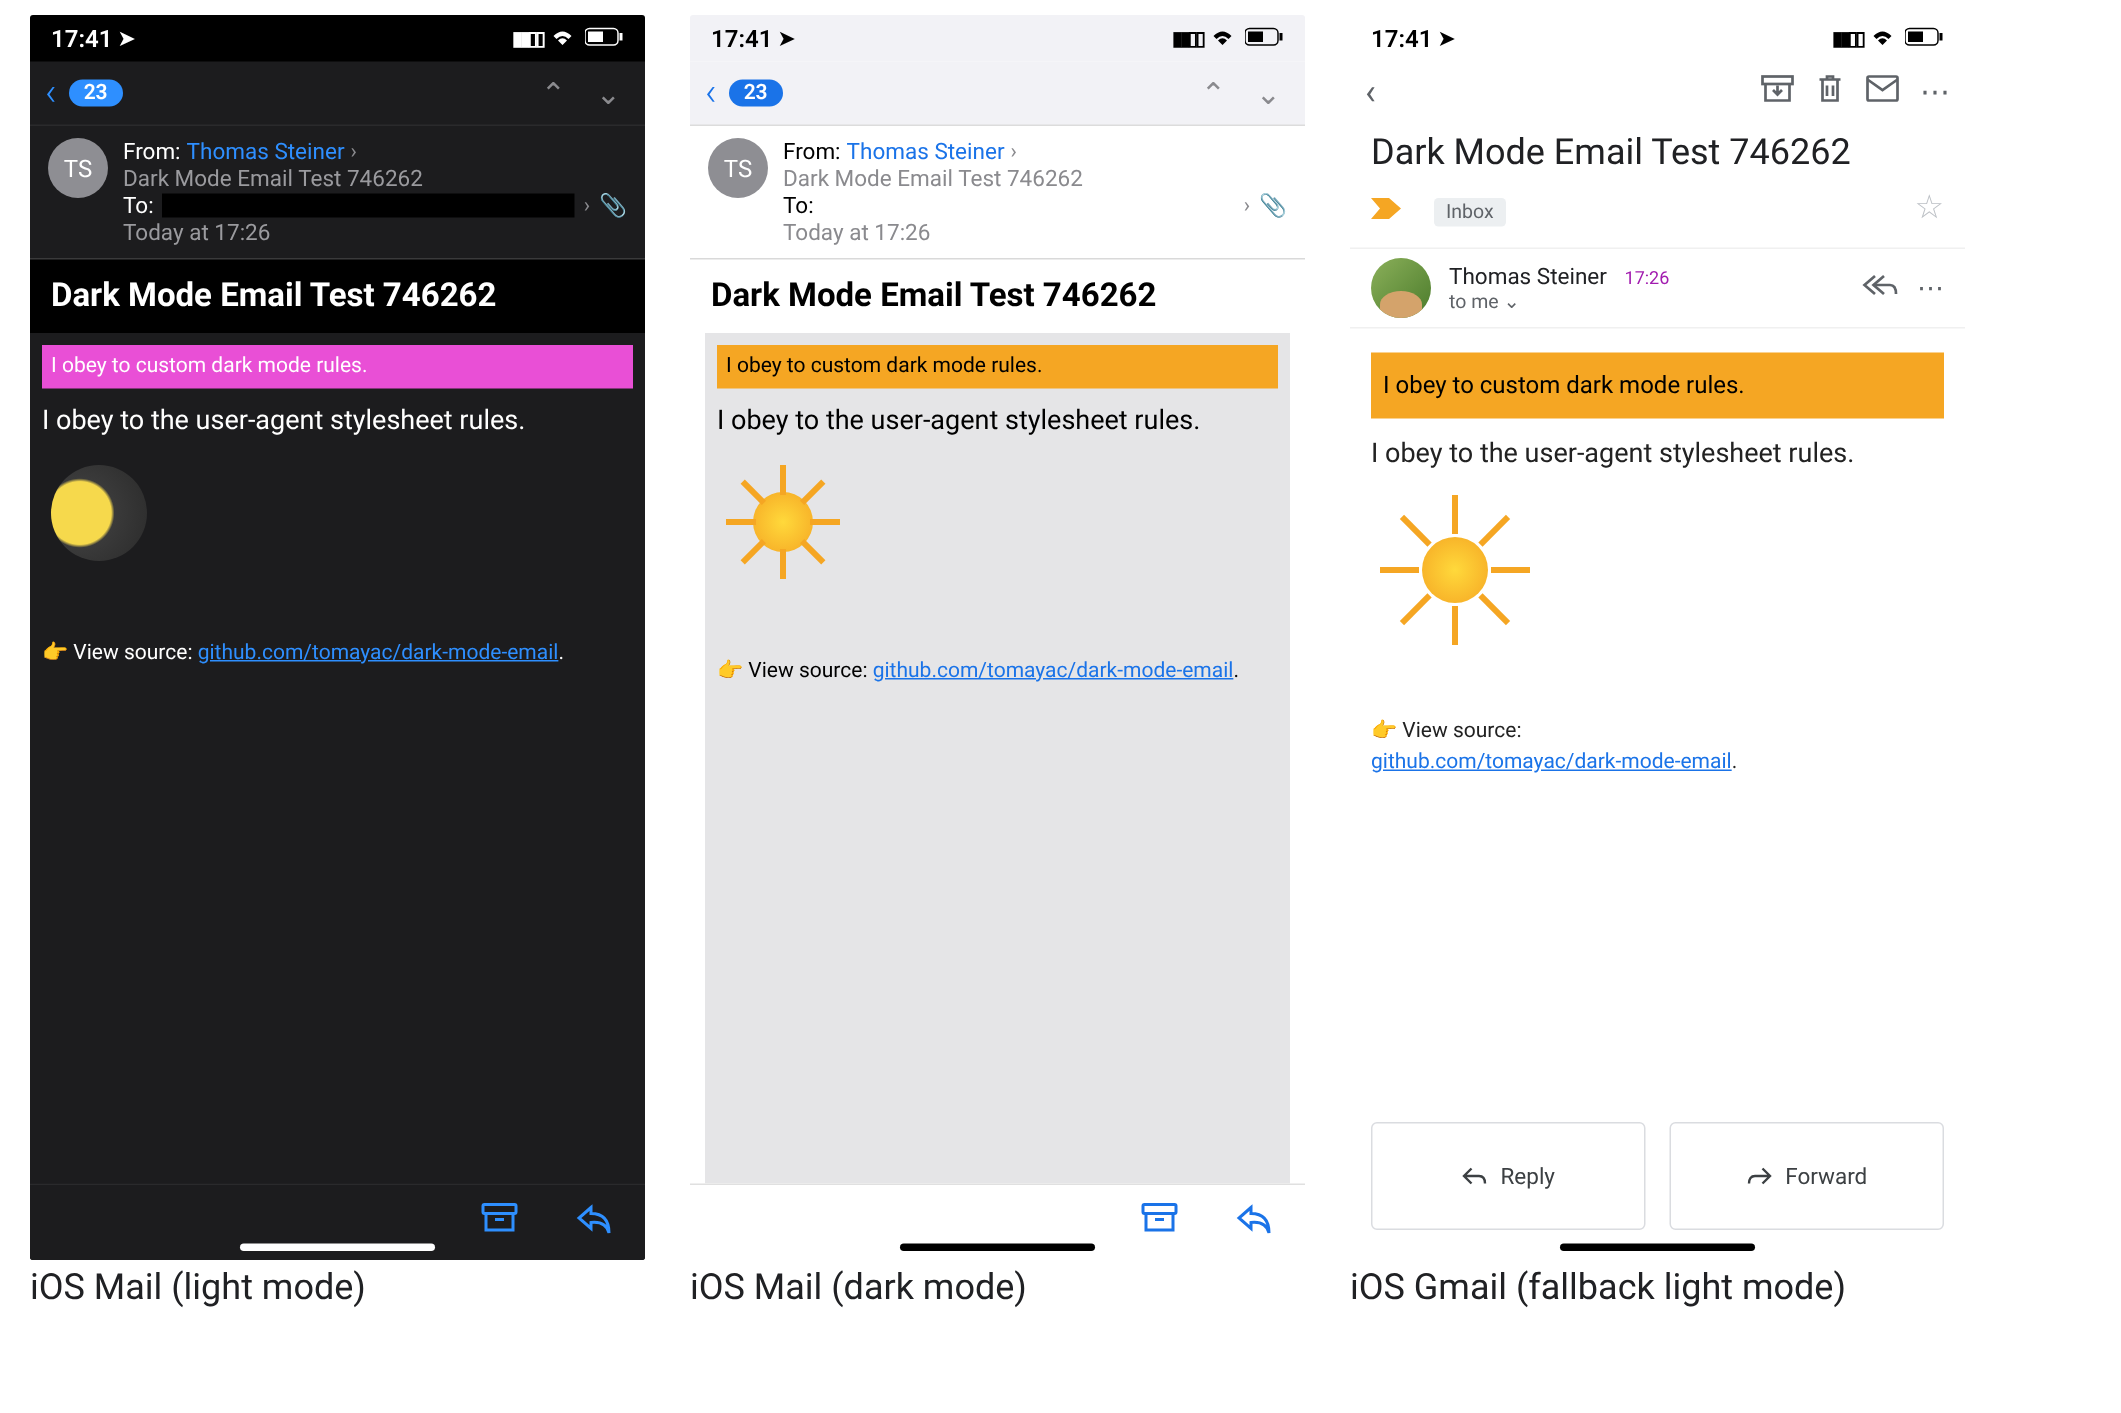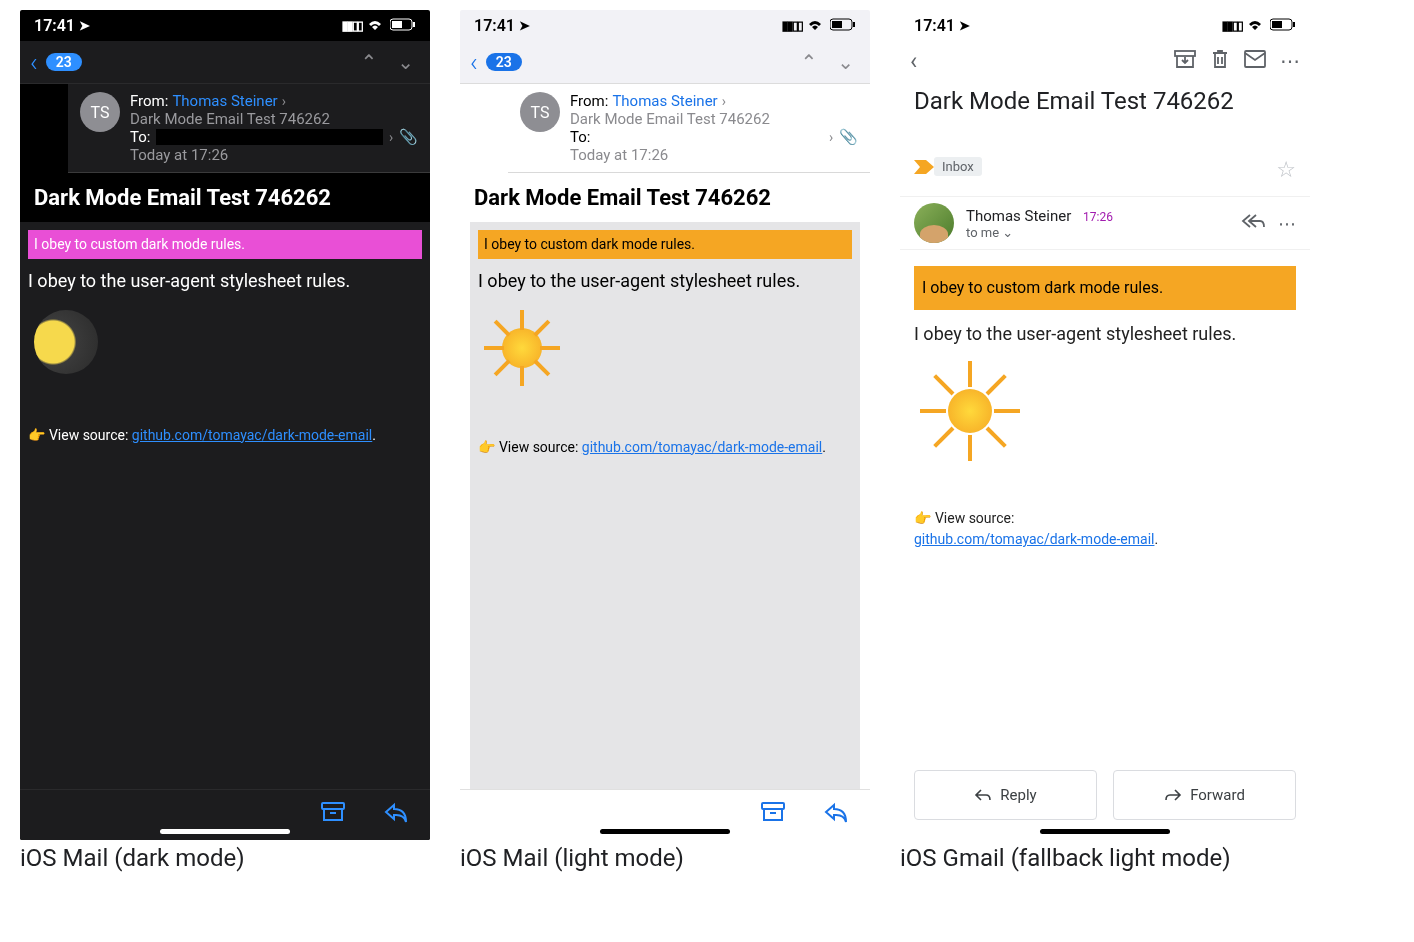--- a/index.html
+++ b/index.html
@@ -52,52 +52,52 @@
   .light .bottom .btn { color: #1a73e8; }
   .light .hdr-subject { color: #000; }
   
   .gmail { background: #fff; color: #222; }
   .gmail .statusbar { color: #000; }
   .gmail .gm-nav { display:flex; align-items:center; padding: 6px 10px; gap:14px; }
   .gmail .gm-nav .back { font-size:24px; color:#5f6368; }
   .gmail .gm-nav .spacer { flex:1; }
   .gmail .gm-nav .ico { font-size:20px; color:#5f6368; }
   .gmail .subject-row { padding: 6px 14px 10px 14px; font-size:24px; font-weight:400; color:#202124;}
-  .gmail .label-row { display:flex; align-items:flex-start; padding: 0 14px 14px 14px; gap:0;margin-top:32px;}
+  .gmail .label-row { display:flex; align-items:flex-end; padding: 0 14px 14px 14px; gap:22px;}
   .gmail .label-arrow { color:#f5a623; font-size:18px;}
   .gmail .label-chip { background:#eceff1; color:#5f6368; font-size:13px; padding:2px 8px; border-radius:3px;}
   .gmail .star { color:#bdc1c6; font-size:22px;}
   .gmail .sender-row { display:flex; align-items:center; padding: 6px 14px; gap:12px; border-top:1px solid #f0f0f0; border-bottom:1px solid #f0f0f0;}
   .gmail .avatar-img { width:40px; height:40px; border-radius:50%; background:linear-gradient(135deg,#8bb05a,#4b7b2b); position:relative; overflow:hidden;}
   .gmail .avatar-img::after{content:"";position:absolute;bottom:0;left:6px;width:28px;height:18px;background:#d4a36b;border-radius:50% 50% 0 0;}
   .gmail .sender-col { flex:1; font-size:15px;}
   .gmail .sender-name { color:#202124; }
   .gmail .sender-time { color:#a21caf; font-size:12px; margin-left:8px;}
   .gmail .sender-to { color:#5f6368; font-size:13px;}
   .gmail .replyall { color:#5f6368; font-size:18px;}
   .gmail .dots { color:#5f6368; font-size:18px;}
   .gmail .gm-body { padding: 16px 14px; font-size:16px; line-height:1.5;}
   .gmail .highlight { background:#f5a623; color:#000; padding:10px 8px; font-size:16px;}
   .gmail .link { color:#1a73e8; text-decoration:underline;}
   .gmail .gm-bottom { margin-top:auto; padding:12px 14px 20px 14px; display:flex; gap:16px;}
-  .gmail .gm-btn { flex:1; border:1px solid #dadce0; border-radius:4px; padding:15px; text-align:center; font-size:15px; color:#3c4043; display:flex; align-items:center; justify-content:center; gap:8px;}
+  .gmail .gm-btn { flex:1; border:1px solid #dadce0; border-radius:4px; padding:26px; text-align:center; font-size:15px; color:#3c4043; display:flex; align-items:center; justify-content:center; gap:8px;}
   
   .statusbar { display:flex; align-items:center; padding:6px 14px; font-size:16px; font-weight:600;}
   .statusbar .t { flex:0 0 auto;}
   .statusbar .loc { font-size:13px; margin-left:4px;}
   .statusbar .sp { flex:1;}
   .statusbar .sig { font-size:13px; letter-spacing:-2px; margin-right:4px;}
   .nav { display:flex; align-items:center; padding:6px 10px; gap:8px;}
   .nav .back { font-size:26px; color:#2e8fff; font-weight:300;}
   .light .nav .back { color:#1a73e8;}
   .nav .count { background:#2e8fff; color:#fff; border-radius:12px; padding:1px 10px; font-size:14px; font-weight:600;}
   .light .nav .count { background:#1a73e8;}
   .nav .sp { flex:1;}
   .nav .arr { font-size:20px; color:#8a8a8e; padding:0 6px;}
-  .hdr { padding:8px 12px; display:flex; gap:10px; border-bottom:1px solid rgba(128,128,128,.3);margin-left:48px;}
+  .hdr { padding:8px 12px; display:flex; gap:10px; border-bottom:1px solid rgba(128,128,128,.3);}
   .avatar { width:40px;height:40px;border-radius:50%;background:#8e8e93;color:#fff;display:flex;align-items:center;justify-content:center;font-size:16px;flex:0 0 40px;}
   .hdr-col { flex:1; font-size:15px;}
   .hdr-line { display:flex; align-items:center; gap:4px;}
   .chev { color:#8a8a8e; font-size:14px;}
   .to-line { display:flex; align-items:center; gap:6px;}
   .to-box { flex:1; height:16px; }
   .dark .to-box { background:#000;}
   .clip { color:#8a8a8e; font-size:15px;}
   .hdr-subject { font-size:22px; font-weight:700; padding:12px 14px;}
   .body-area { padding:8px 8px 12px 8px; font-size:15px; line-height:1.5; flex:1;}
@@ -379,16 +379,16 @@
           </svg>
         <span>Forward</span>
       </div>
     </div>
     <div class="homebar"></div>
   </div>
 
 </div>
 
 <div class="captions">
+  <div class="cap">iOS Mail (light mode)</div>
   <div class="cap">iOS Mail (dark mode)</div>
-  <div class="cap">iOS Mail (light mode)</div>
   <div class="cap">iOS Gmail (fallback light mode)</div>
 </div>
 
 </body></html>

